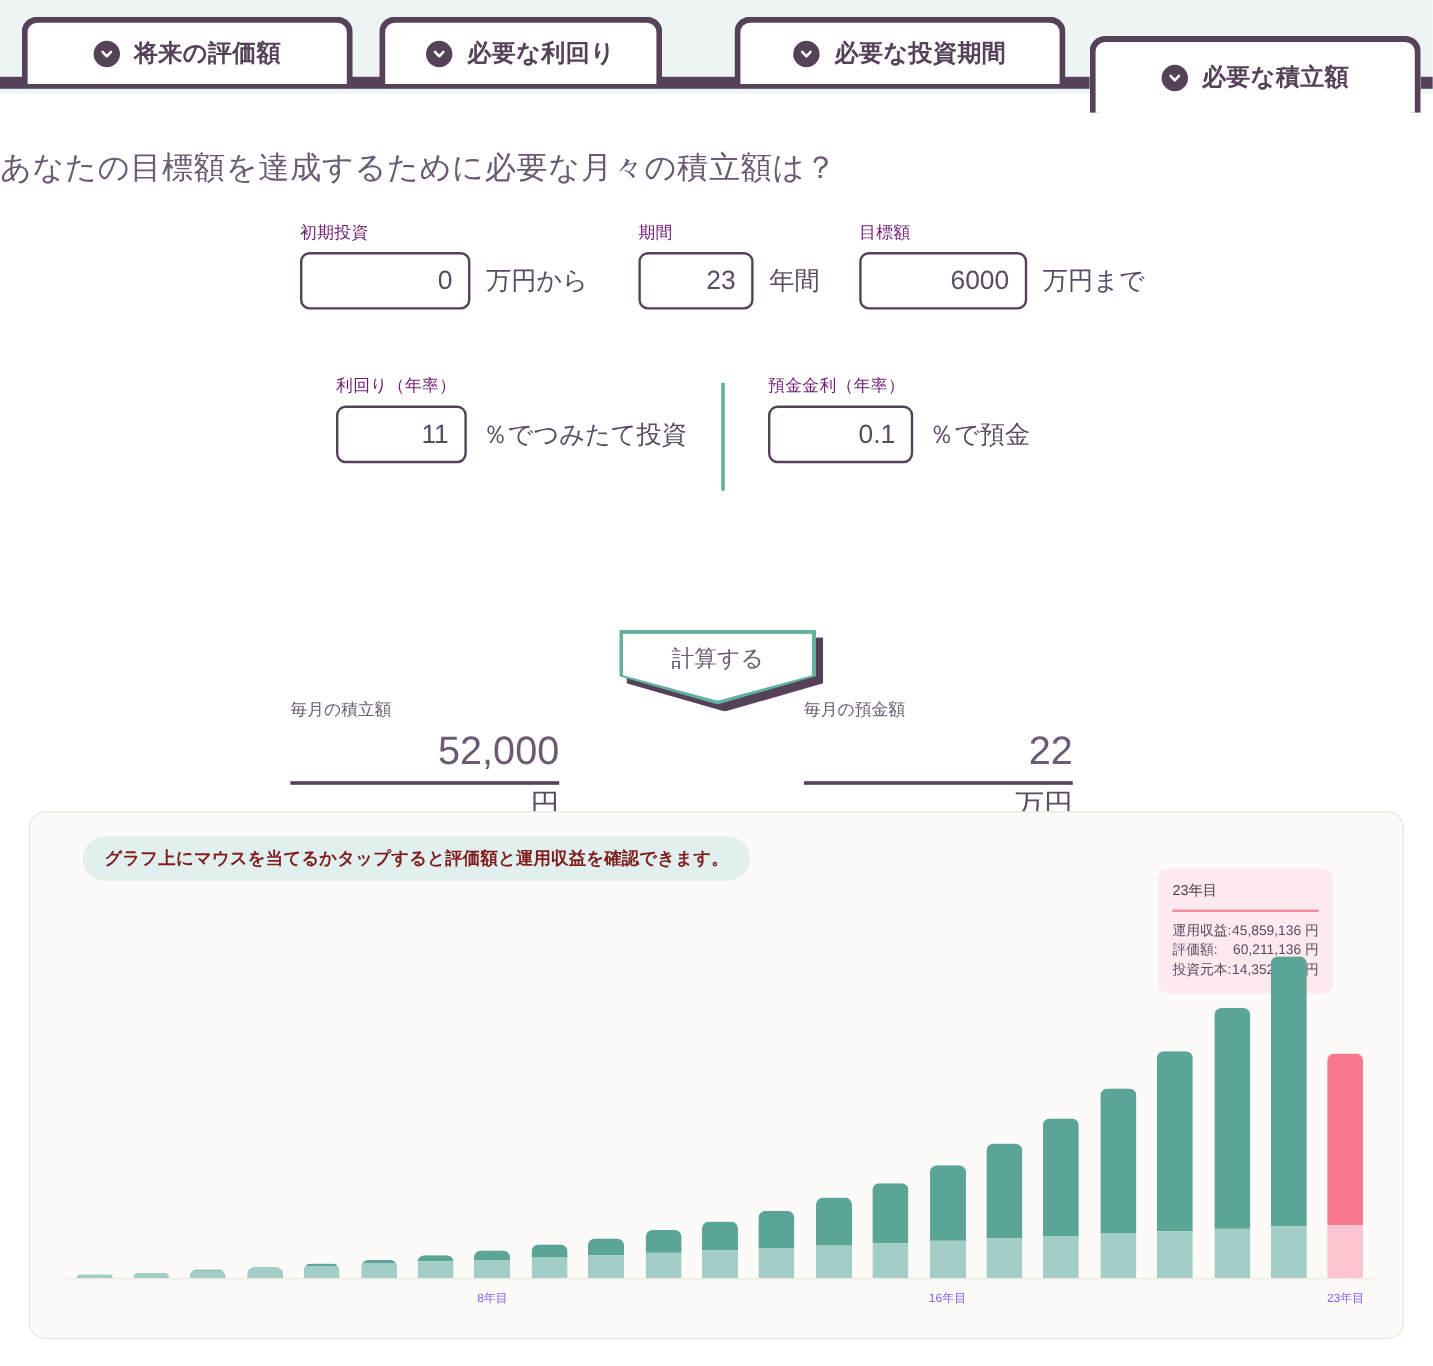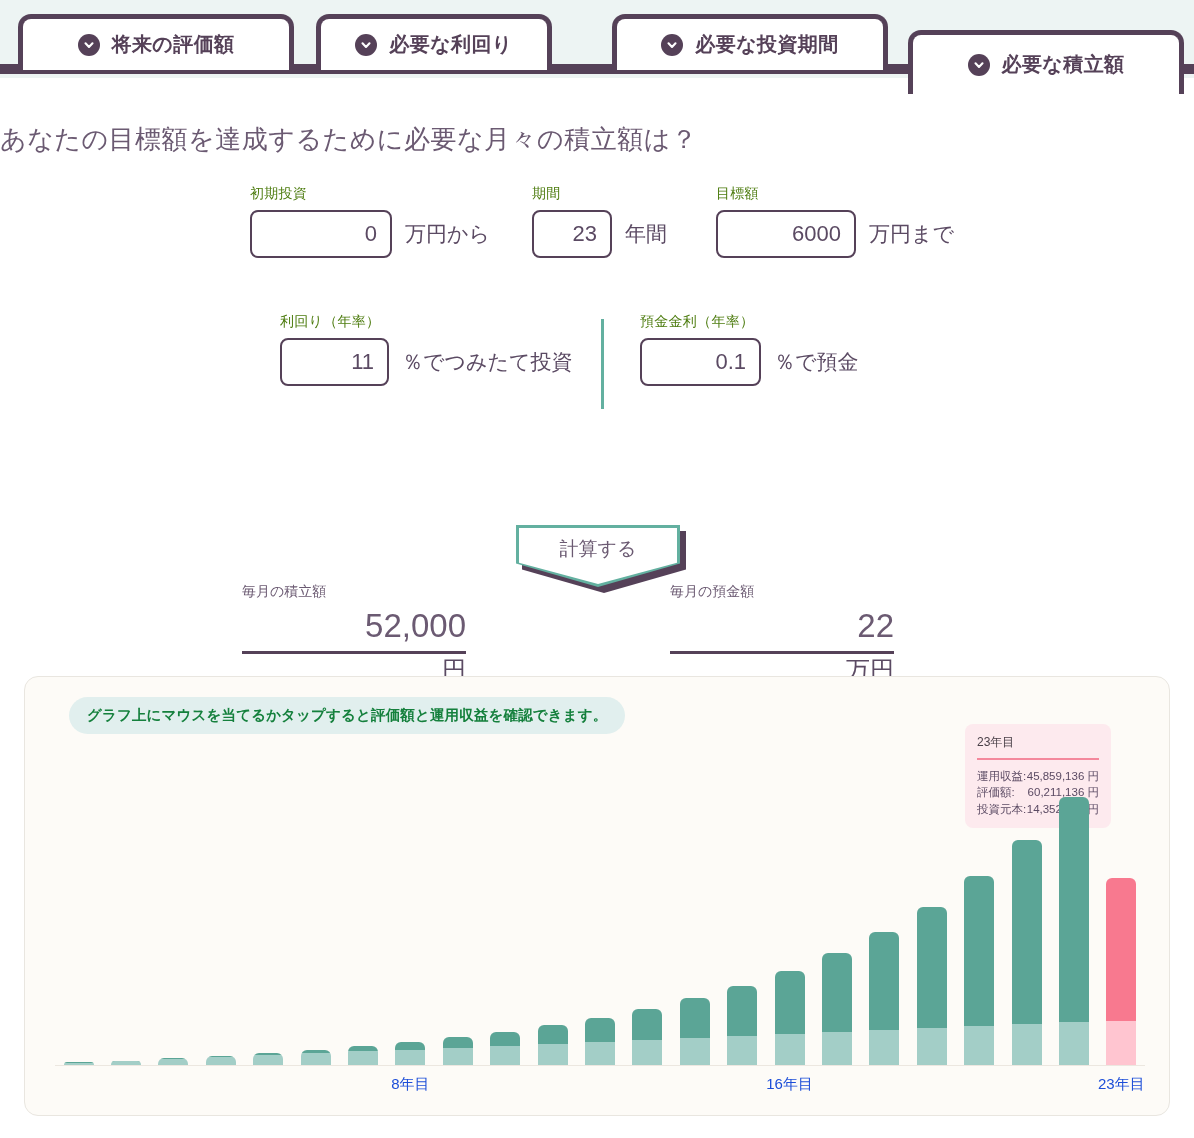--- a/index.html
+++ b/index.html
@@ -55,21 +55,21 @@
     color:#6b5a72;
     padding-top:44px;
     letter-spacing:.02em;
   }
 
   .row1{
     position:relative;height:110px;margin-top:28px;
   }
   .fieldgrp{position:absolute;}
   .flabel{
-    font-size:14px;color:#4d7c0f;margin-bottom:7px;display:block;
+    font-size:14px;color:#701a75;margin-bottom:7px;display:block;
     letter-spacing:.02em;
   }
   .finput{
     border:2px solid #554158;
     border-radius:8px;
     height:48px;
     box-sizing:border-box;
     display:flex;align-items:center;justify-content:flex-end;
     padding:0 13px;
     font-size:22px;
@@ -132,21 +132,21 @@
     background:#fdfbf7;
     border:1px solid #e9e6e0;
     border-radius:14px;
     box-sizing:border-box;
   }
   .hint{
     position:absolute;left:44px;top:20px;
     background:#e1efee;
     border-radius:22px;
     padding:9px 18px;
-    font-size:14.5px;font-weight:700;color:#15803d;
+    font-size:14.5px;font-weight:700;color:#7f1d1d;
     letter-spacing:.01em;
   }
   .tooltip{
     position:absolute;left:940px;top:47px;width:146px;
     background:#fdeaee;
     border-radius:8px;
     padding:10px 12px 11px 12px;
     box-sizing:border-box;
     font-size:11.5px;color:#5b4a63;
   }
@@ -163,21 +163,21 @@
     position:absolute;left:30px;top:388px;width:1090px;height:1px;background:#ece7e0;
   }
   .bar{
     position:absolute;bottom:0;width:30px;border-radius:6px 6px 0 0;overflow:hidden;
     display:flex;flex-direction:column;justify-content:flex-end;
   }
   .seg-top{width:100%;}
   .seg-bot{width:100%;}
   .xlabels{position:absolute;left:30px;top:398px;width:1090px;height:24px;}
   .xlab{
-    position:absolute;font-size:15px;color:#1d4ed8;
+    position:absolute;font-size:10px;color:#8b5cf6;
     transform:translateX(-50%);white-space:nowrap;
   }
 </style>
 </head>
 <body>
 
 <div class="tabbar">
   <div class="tab-rule" id="tabrule-left" style="left: 0px; width: 908px;"></div>
   <div class="tab-rule" id="tabrule-right" style="left: 1184px; width: 10px;"></div>
 
@@ -226,21 +226,21 @@
       <div class="fieldgrp" style="left: 250px; top: 0px;">
         <span class="flabel">初期投資</span>
         <div class="fline">
           <div class="finput" style="width: 142px;">0</div>
           <span class="fsuffix">万円から</span>
         </div>
       </div>
       <div class="fieldgrp" style="left: 532px; top: 0px;">
         <span class="flabel">期間</span>
         <div class="fline">
-          <div class="finput" style="width: 80px;">23</div>
+          <div class="finput" style="width: 96px;">23</div>
           <span class="fsuffix">年間</span>
         </div>
       </div>
       <div class="fieldgrp" style="left: 716px; top: 0px;">
         <span class="flabel">目標額</span>
         <div class="fline">
           <div class="finput" style="width: 140px;">6000</div>
           <span class="fsuffix">万円まで</span>
         </div>
       </div>

